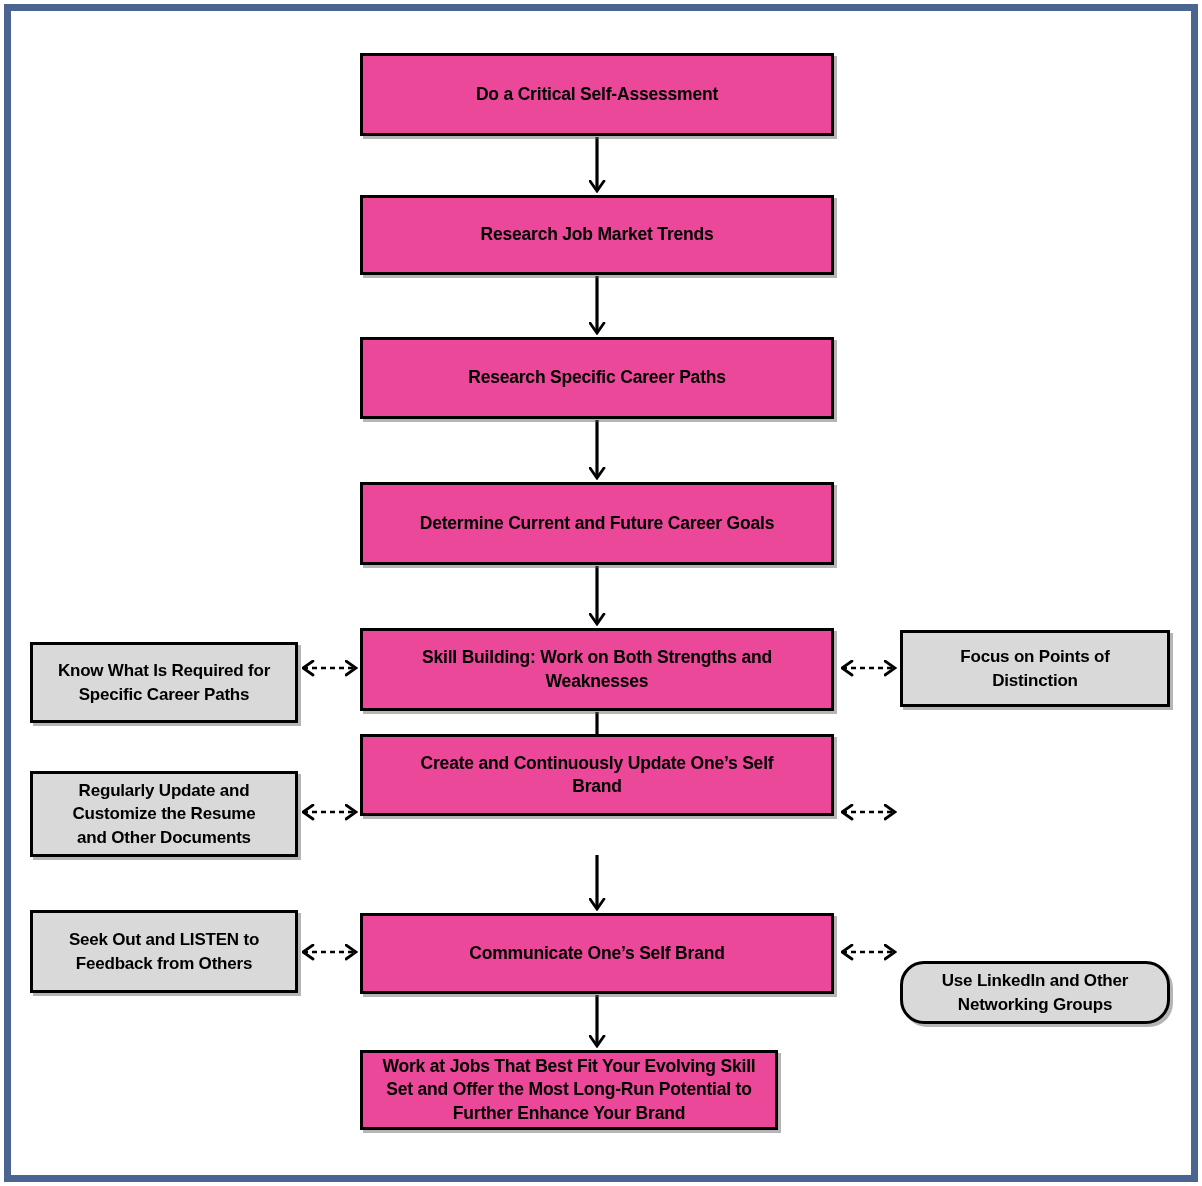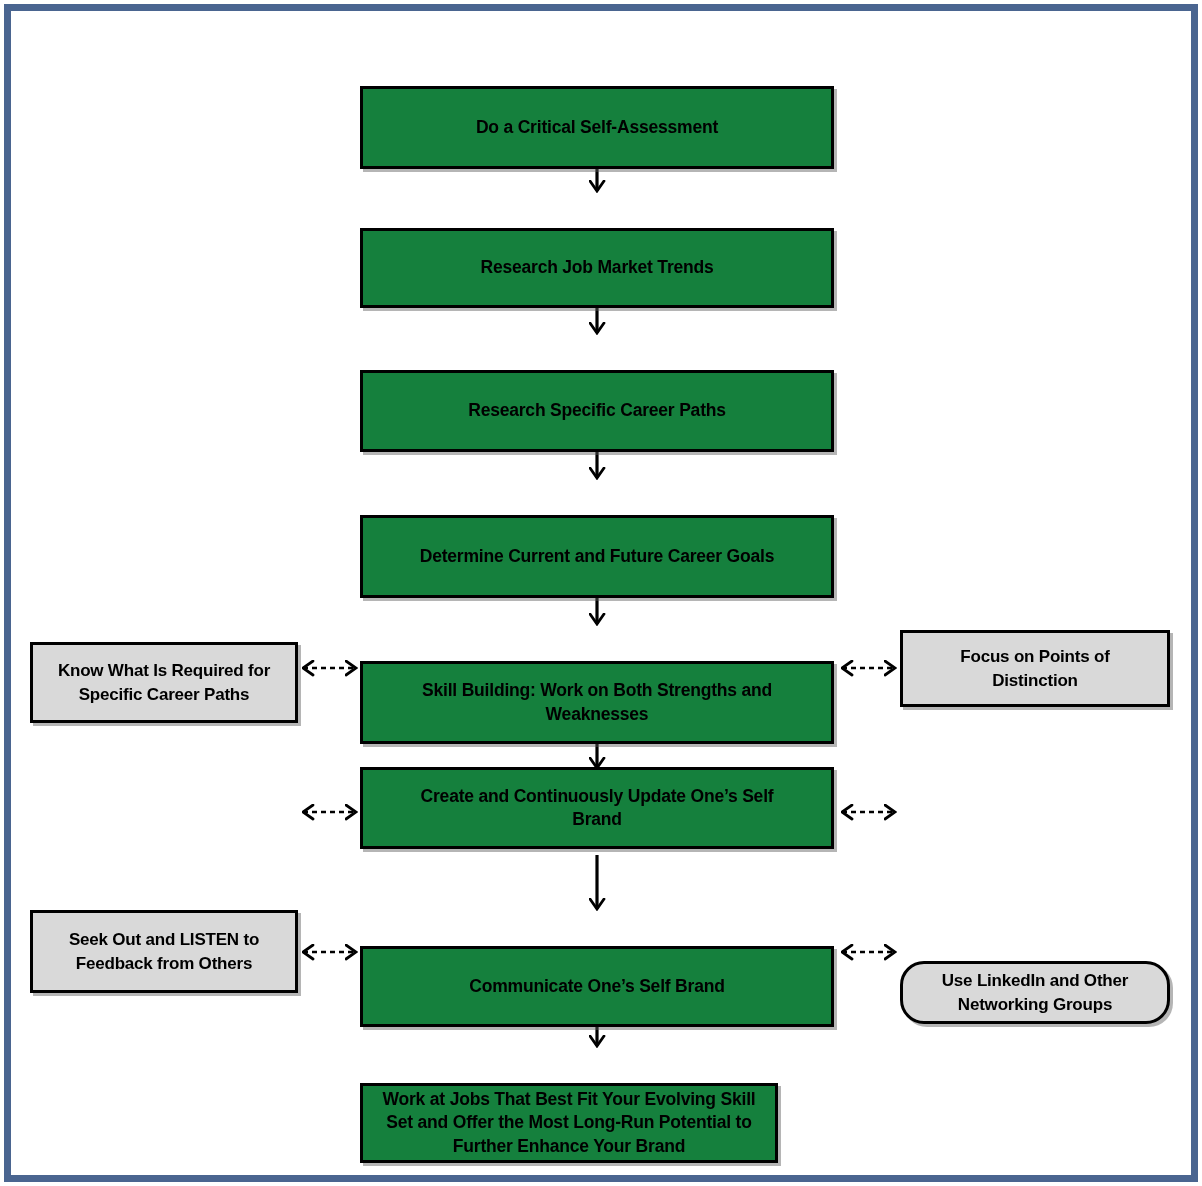--- a/index.html
+++ b/index.html
@@ -5,21 +5,21 @@
   html,body{margin:0;padding:0;background:#ffffff;}
   body{width:1202px;height:1186px;position:relative;overflow:hidden;
        font-family:"Liberation Sans", sans-serif;}
   .canvas{position:absolute;left:0;top:0;width:1202px;height:1186px;}
   .frame{position:absolute;left:4px;top:4px;right:4px;bottom:4px;
          border:7px solid #4a6590;background:transparent;}
   .arrows{position:absolute;left:0;top:0;width:1202px;height:1186px;pointer-events:none;}
   .box{position:absolute;display:flex;align-items:center;justify-content:center;
        border:3px solid #000;box-sizing:border-box;text-align:center;
        box-shadow:3px 3px 0 rgba(90,90,90,0.45);}
-  .step{background:#15803d;margin-top:33px;}
+  .step{background:#ec4899;}
   .note{background:#d9d9d9;}
   .label{white-space:pre-line;font-weight:bold;color:#000;
          font-size:17.5px;line-height:1.34;letter-spacing:-0.2px;padding:2px 6px;}
   .note .label{font-size:17px;line-height:1.38;}
 </style>
 </head>
 <body>
 
 <div class="canvas">
 
@@ -87,20 +87,25 @@
   <div class="box note" style="left:30px;top:642px;width:268px;height:81px;align-items:center;">
     <span class="label">Know What Is Required for
 Specific Career Paths</span>
   </div>
 
   <div class="box note" style="left:900px;top:630px;width:270px;height:77px;">
     <span class="label">Focus on Points of
 Distinction</span>
   </div>
 
+  <div class="box note" style="left:30px;top:771px;width:268px;height:86px;">
+    <span class="label">Regularly Update and
+Customize the Resume
+and Other Documents</span>
+  </div>
 
 
   <div class="box note" style="left:30px;top:910px;width:268px;height:83px;">
     <span class="label">Seek Out and LISTEN to
 Feedback from Others</span>
   </div>
 
   <div class="box note" style="left:900px;top:961px;width:270px;height:63px;border-radius:24px;">
     <span class="label">Use LinkedIn and Other
 Networking Groups</span>

